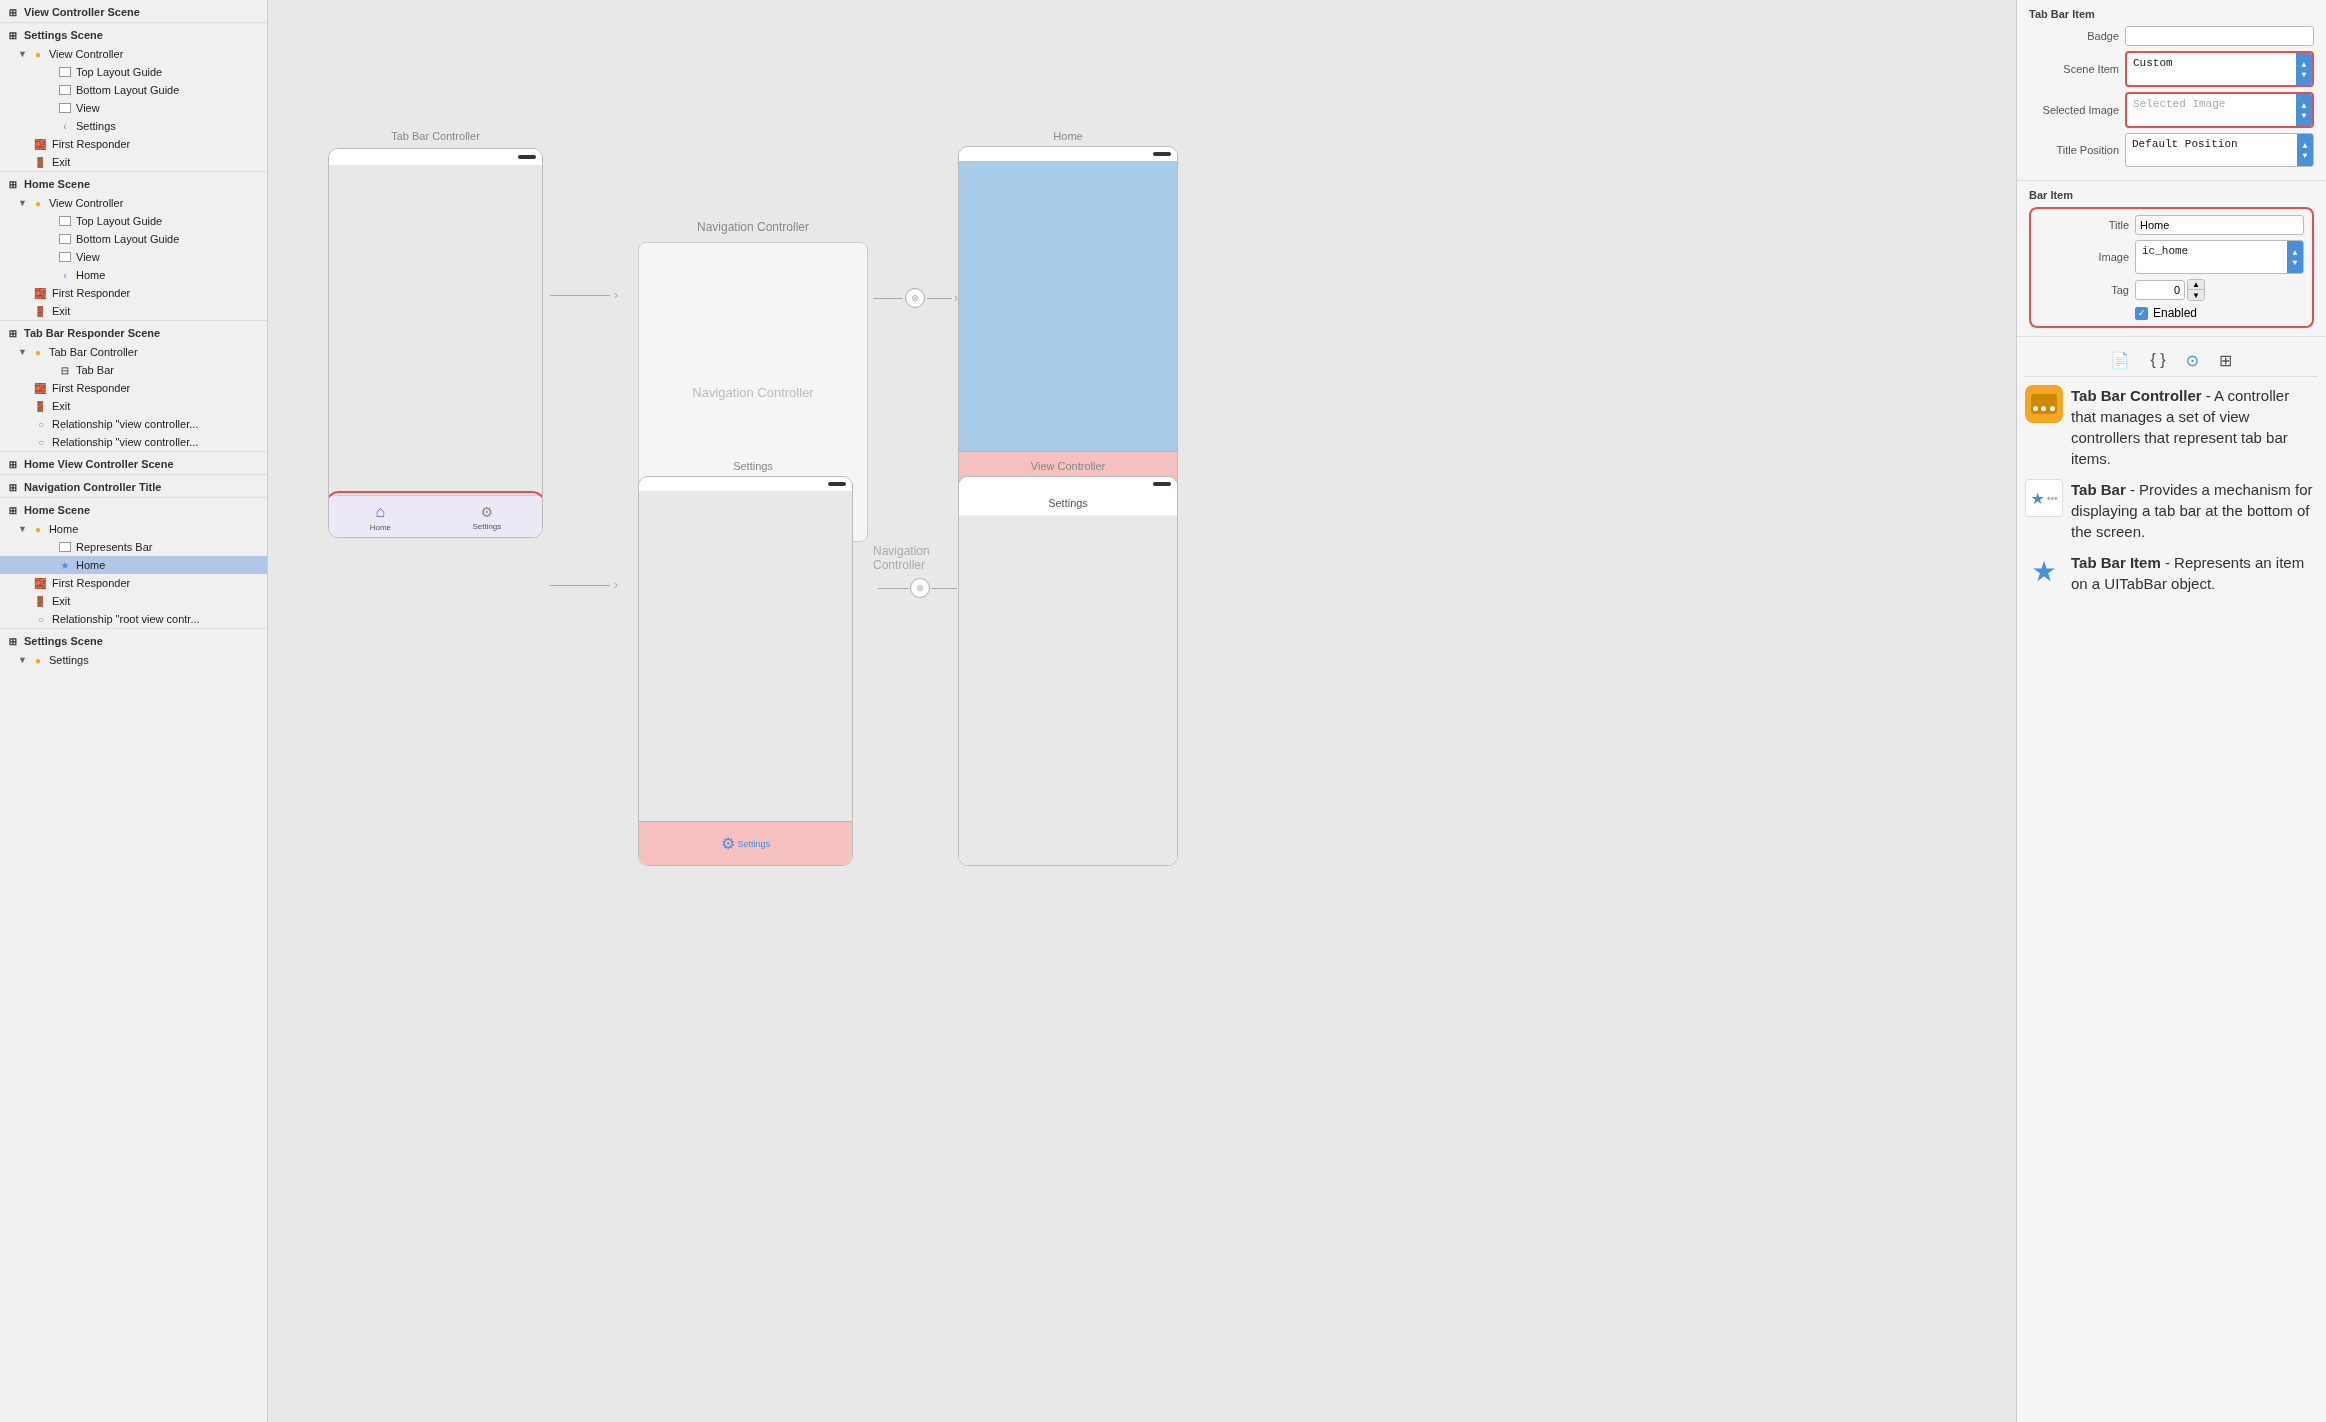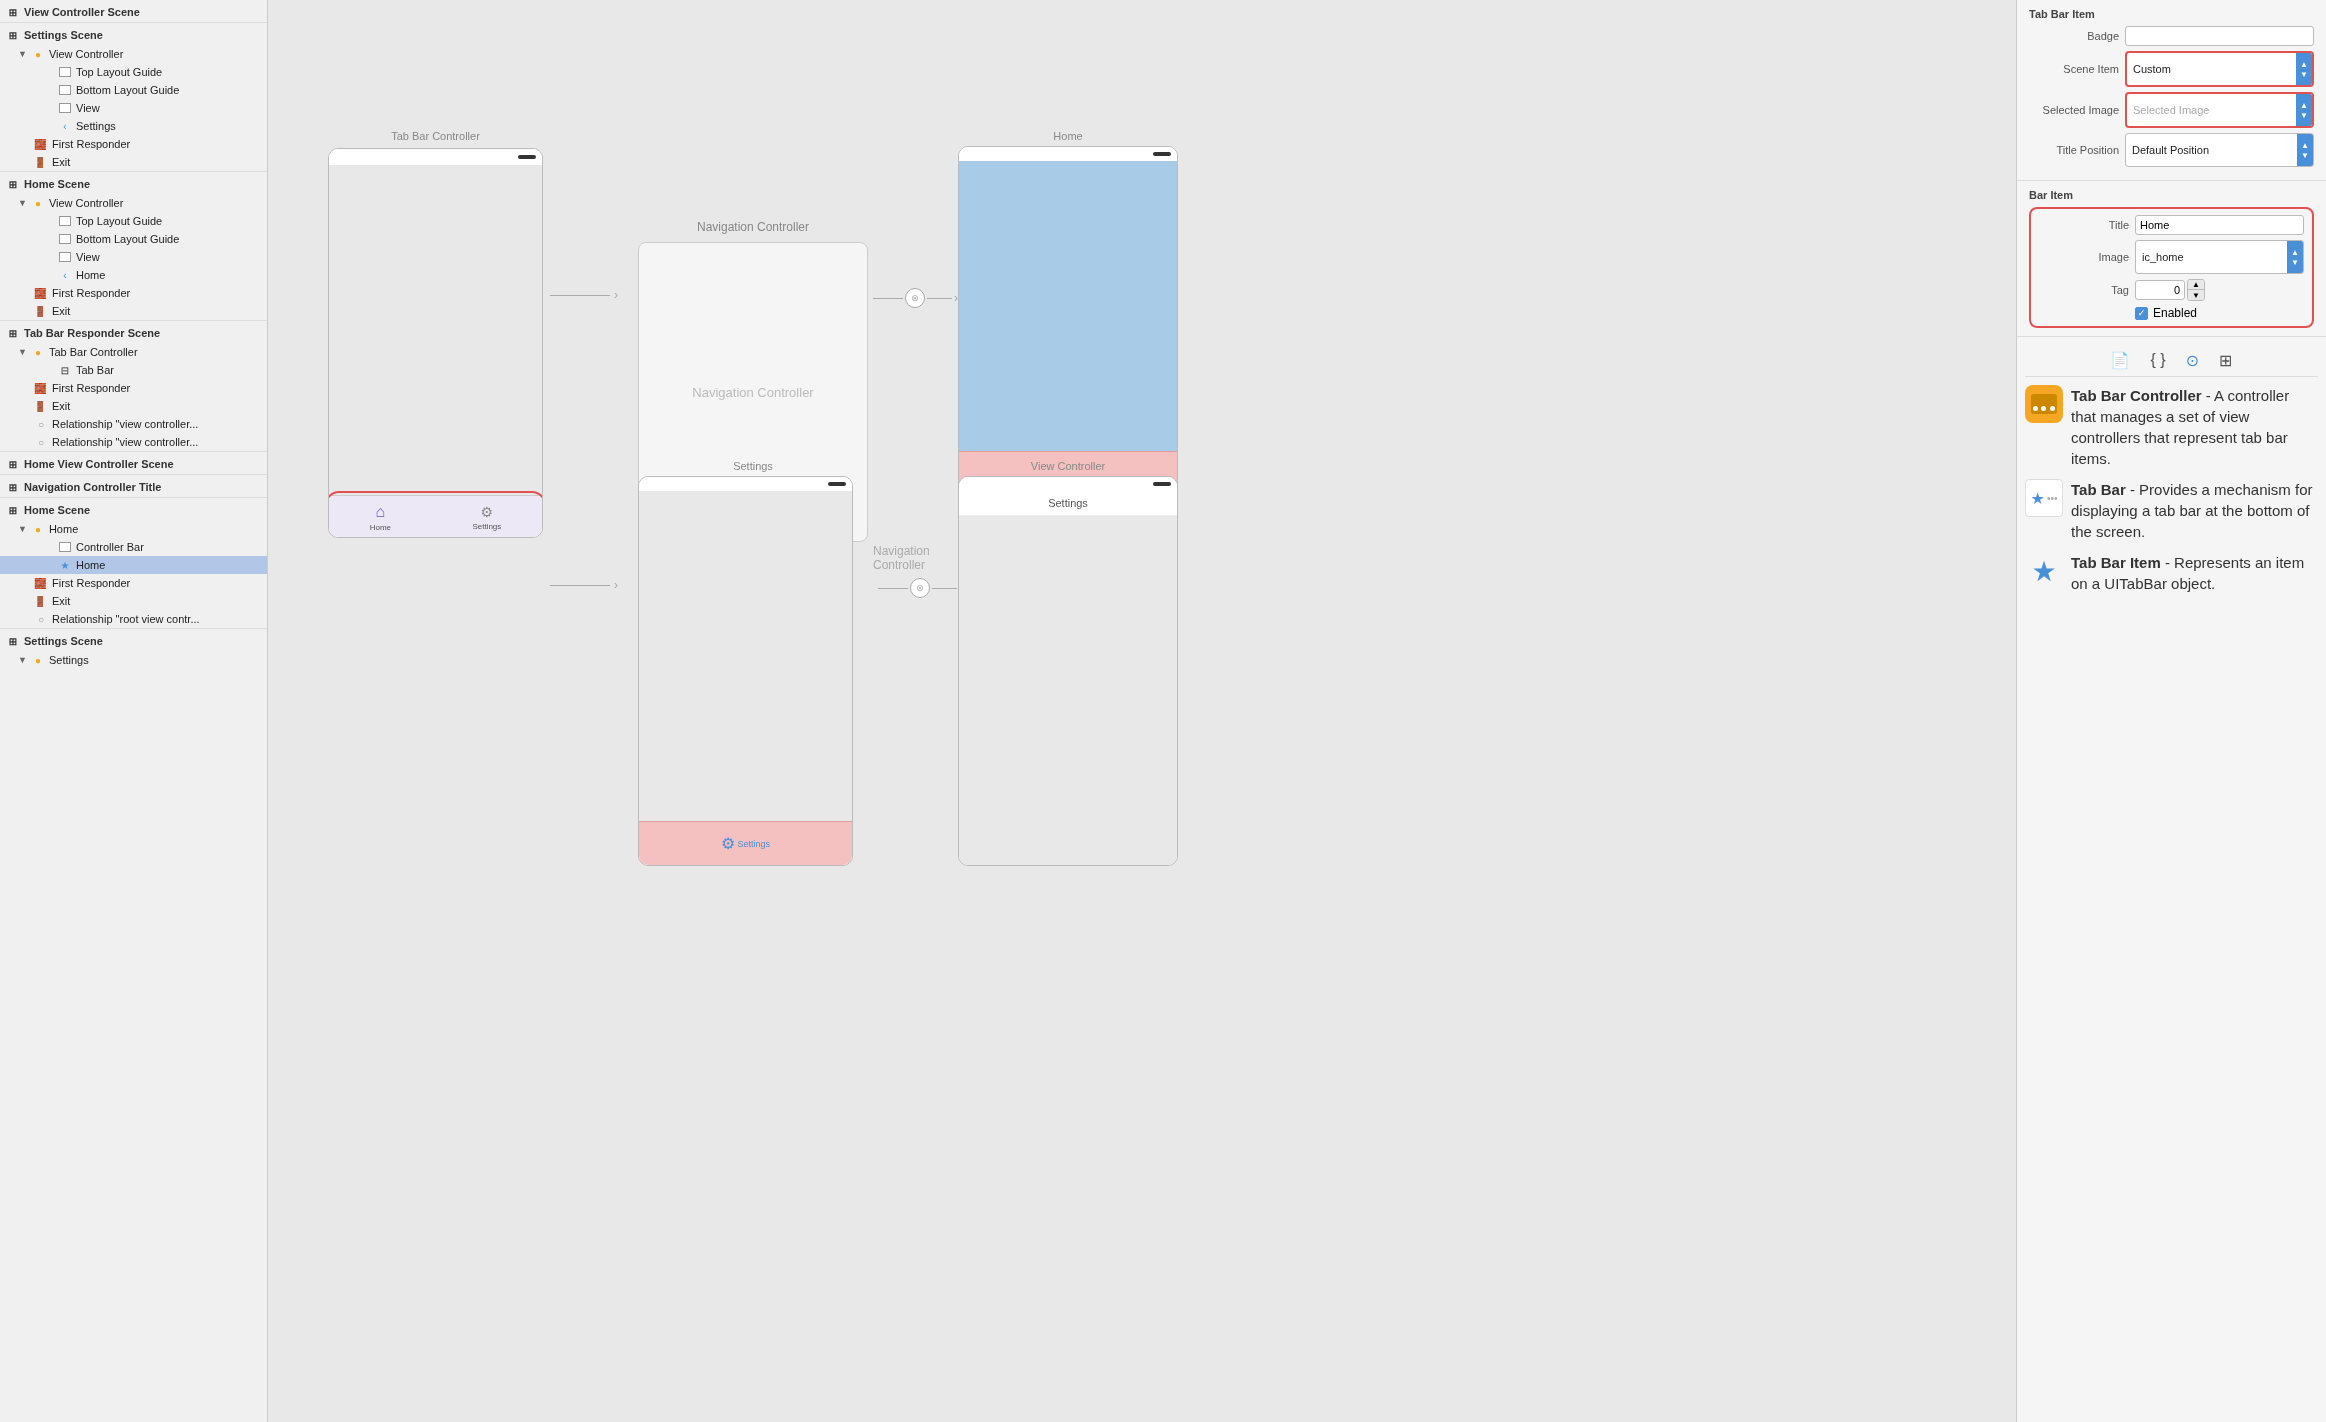--- a/index.html
+++ b/index.html
@@ -132,23 +132,24 @@
     }
     .form-select {
       flex: 1;
       height: 20px;
       border: 1px solid #bbb;
       border-radius: 3px;
       padding: 16px 2px;
       font-size: 11px;
       background: white;
       display: flex;
-      align-items: center;
+      align-items: flex-end;
       justify-content: space-between;
       position: relative;
+      font-family: Liberation Mono, monospace;
     }
     .form-select-text {
       font-size: 11px;
       color: #222;
     }
     .form-select-arrow {
       width: 16px;
       background: #4a90d9;
       height: 100%;
       display: flex;
@@ -482,21 +483,21 @@
   <div class="tree-item">
     <span class="indent1 disclosure">▼</span>
     <span class="tree-icon icon-yellow" style="color:#f5a623;">●</span>
     <span>Home</span>
   </div>
   <div class="tree-item">
     <span class="indent2" style="display:inline-block;width:24px"></span>
     <span class="tree-icon">
         <span class="rect-icon"></span>
       </span>
-    <span>Controller Bar</span>
+    <span>Represents Bar</span>
   </div>
   <div class="tree-item selected">
     <span class="indent2" style="display:inline-block;width:24px"></span>
     <span class="tree-icon icon-blue">★</span>
     <span>Home</span>
   </div>
   <div class="tree-item">
     <span class="indent1" style="display:inline-block;width:12px"></span>
     <span class="tree-icon icon-red">🧱</span>
     <span>First Responder</span>

